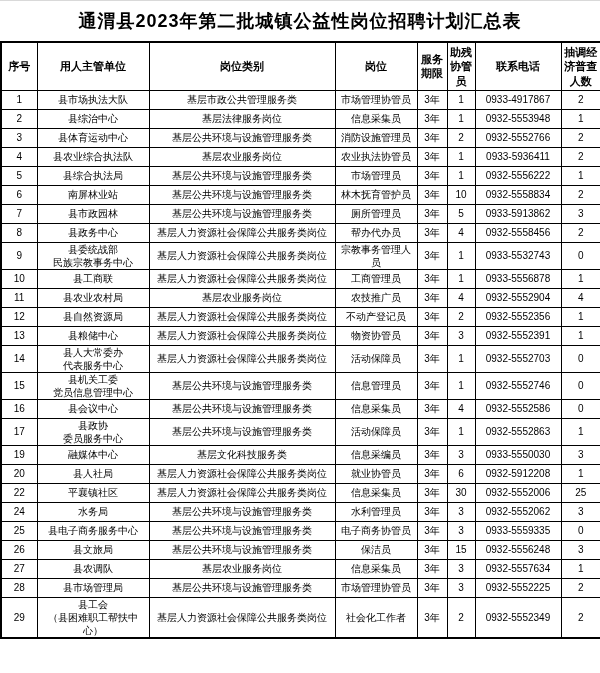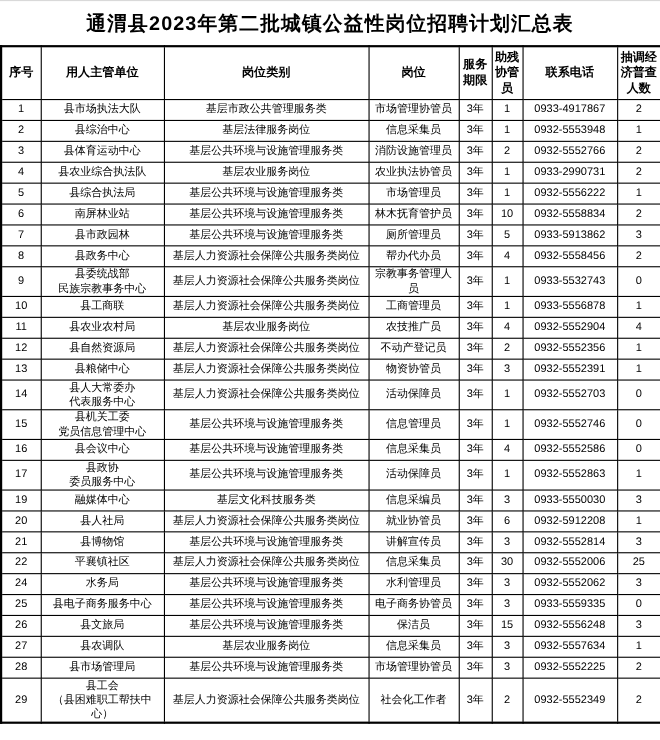--- a/index.html
+++ b/index.html
@@ -99,21 +99,21 @@
     <td>0932-5552766</td>
     <td>2</td>
   </tr>
         <tr>
     <td>4</td>
     <td class="unit">县农业综合执法队</td>
     <td class="cat">基层农业服务岗位</td>
     <td>农业执法协管员</td>
     <td>3年</td>
     <td>1</td>
-    <td>0933-2990731</td>
+    <td>0933-5936411</td>
     <td>2</td>
   </tr>
         <tr>
     <td>5</td>
     <td class="unit">县综合执法局</td>
     <td class="cat">基层公共环境与设施管理服务类</td>
     <td>市场管理员</td>
     <td>3年</td>
     <td>1</td>
     <td>0932-5556222</td>
@@ -255,30 +255,20 @@
   </tr>
         <tr>
     <td>20</td>
     <td class="unit">县人社局</td>
     <td class="cat">基层人力资源社会保障公共服务类岗位</td>
     <td>就业协管员</td>
     <td>3年</td>
     <td>6</td>
     <td>0932-5912208</td>
     <td>1</td>
-  </tr>
-        <tr>
-    <td>21</td>
-    <td class="unit">县博物馆</td>
-    <td class="cat">基层公共环境与设施管理服务类</td>
-    <td>讲解宣传员</td>
-    <td>3年</td>
-    <td>3</td>
-    <td>0932-5552814</td>
-    <td>3</td>
   </tr>
         <tr>
     <td>22</td>
     <td class="unit">平襄镇社区</td>
     <td class="cat">基层人力资源社会保障公共服务类岗位</td>
     <td>信息采集员</td>
     <td>3年</td>
     <td>30</td>
     <td>0932-5552006</td>
     <td>25</td>

